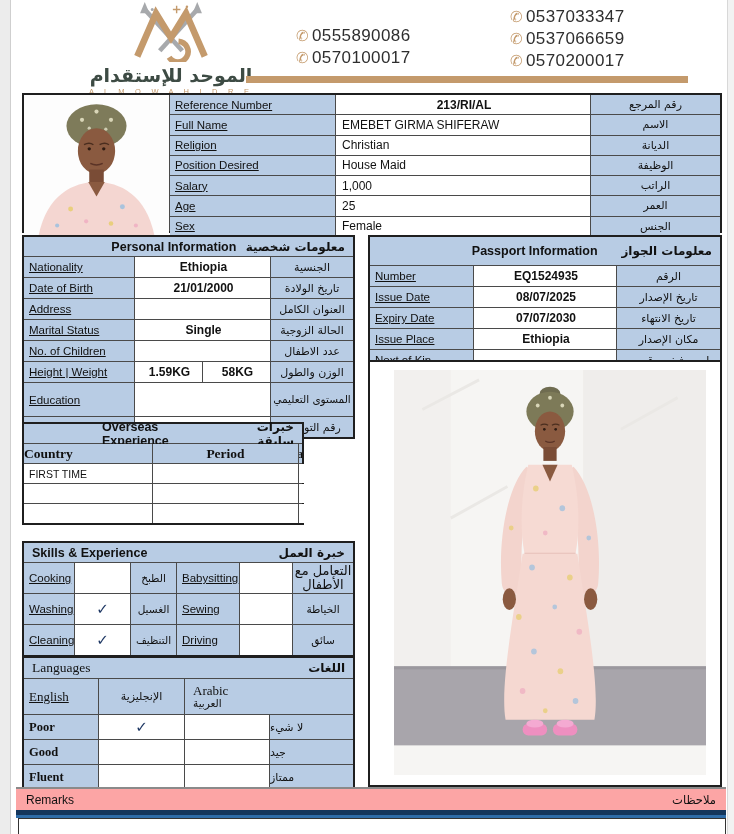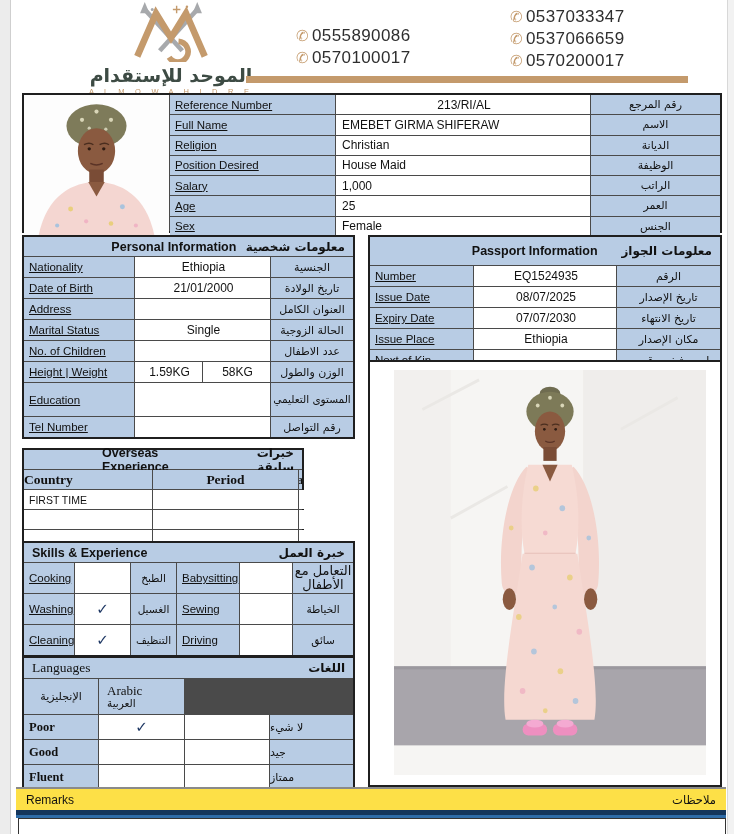--- a/index.html
+++ b/index.html
@@ -21,21 +21,21 @@
   .tan-bar{position:absolute;left:246px;top:76px;width:442px;height:7px;background:#c49a6c;}
 
   
   .tbl{position:absolute;border:2px solid #1f1f1f;background:#4a4a4a;display:flex;flex-direction:column;gap:1px;box-sizing:border-box;}
   .row{display:grid;gap:1px;background:#4a4a4a;}
   .cell{display:flex;align-items:center;font-size:11.5px;color:#111;overflow:hidden;box-sizing:border-box;}
   .blue{background:#b8cce4;}
   .white{background:#ffffff;}
   .lab{padding-left:5px;text-decoration:underline;}
   .val{justify-content:flex-start;padding-left:6px;font-size:12px;}
-  .val.center{justify-content:center;padding-left:2px;}
+  .val.center{justify-content:center;padding-left:2px;font-weight:bold;}
   .arc{justify-content:center;font-family:"DejaVu Sans",sans-serif;font-size:11px;direction:rtl;}
   .sec-hdr{display:flex;align-items:center;background:#b8cce4;padding:0 8px;justify-content:space-between;}
   .sec-hdr .en{font-weight:bold;font-size:12.5px;color:#111;}
   .sec-hdr .ar{font-weight:bold;font-family:"DejaVu Sans",sans-serif;font-size:12px;direction:rtl;color:#111;}
   .sec-hdr.centered .en{margin:0 auto;padding-left:70px;}
   .check{justify-content:center;color:#1f3864;font-weight:bold;font-size:15px;font-family:"DejaVu Sans",sans-serif;}
 
   
   .summary{left:22px;top:93px;width:700px;height:140px;flex-direction:row;display:grid;grid-template-columns:145px 1fr;}
   .summary .rows{display:flex;flex-direction:column;gap:1px;background:#4a4a4a;}
@@ -47,21 +47,21 @@
   .personal .hdr{height:19px;align-items:center;}
   .personal .row{grid-template-columns:110px 135px 1fr;height:20px;}
   .personal .row.hw{grid-template-columns:110px 67px 67px 1fr;}
   .personal .row.tall{height:33px;}
   .personal .row.tall .arc{font-size:10.5px;line-height:1.15;text-align:center;}
 
   .passport{left:368px;top:235px;width:354px;}
   .passport .hdr{height:28px;}
   .passport .row{grid-template-columns:103px 142px 1fr;height:20px;}
 
-  .overseas{left:22px;top:448px;width:282px;}
+  .overseas{left:22px;top:422px;width:282px;}
   .overseas .hdr{height:19px;}
   .overseas .row{grid-template-columns:128px 145px 1fr;height:19px;}
   .overseas .colhdr .cell{font-family:"Liberation Serif",serif;font-weight:bold;font-size:13.5px;}
   .overseas .colhdr .c1{}
   .overseas .colhdr .c2,.overseas .colhdr .c3{justify-content:center;}
   .overseas .data .cell{font-size:10.5px;padding-left:5px;}
 
   .skills{left:22px;top:541px;width:333px;}
   .skills .hdr{height:19px;}
   .skills .row{grid-template-columns:50px 55px 45px 62px 52px 1fr;height:30px;}
@@ -76,21 +76,21 @@
   .languages .serif{font-family:"Liberation Serif",serif;font-size:13px;}
   .languages .lvl{font-family:"Liberation Serif",serif;font-weight:bold;font-size:12.5px;padding-left:5px;}
   .languages .arr{justify-content:flex-end;padding-right:8px;}
   .lang-merged{flex-direction:column;align-items:flex-start;justify-content:center;padding-left:8px;line-height:1.1;}
 
   
   .photo-box{position:absolute;left:368px;top:360px;width:354px;height:427px;border:2px solid #1f1f1f;box-sizing:border-box;background:#fff;}
   .photo-box svg{position:absolute;left:24px;top:8px;width:312px;height:405px;}
 
   
-  .remarks-row{position:absolute;left:16px;top:787px;width:710px;height:23px;background:#fde047;border-top:2px solid #8a8a8a;box-sizing:border-box;display:flex;align-items:center;justify-content:space-between;padding:0 10px;}
+  .remarks-row{position:absolute;left:16px;top:787px;width:710px;height:23px;background:#fca5a5;border-top:2px solid #8a8a8a;box-sizing:border-box;display:flex;align-items:center;justify-content:space-between;padding:0 10px;}
   .remarks-row .en{font-size:12px;color:#111;}
   .remarks-row .ar{font-family:"DejaVu Sans",sans-serif;font-size:11.5px;direction:rtl;color:#111;}
   .navy-bar{position:absolute;left:16px;top:810px;width:710px;height:5px;background:#14365c;border-bottom:3px solid #2e6ca8;}
   .remarks-body{position:absolute;left:18px;top:818px;width:706px;height:16px;background:#fff;border:1px solid #333;border-bottom:none;}
 </style>
 </head>
 <body>
 
 <div class="page">
   <div class="edge left"></div>
@@ -341,20 +341,21 @@
       <div class="cell blue arc" dir="rtl">سائق</div>
     </div>
   </div>
 
   <div class="tbl languages">
     <div class="sec-hdr hdr">
       <span class="en">Languages</span>
       <span class="ar" dir="rtl">اللغات</span>
     </div>
     <div class="row lhdr">
+      <div class="cell blue serif lab">English</div>
       <div class="cell blue arc" dir="rtl">الإنجليزية</div>
       <div class="cell blue lang-merged">
         <span class="serif">Arabic</span>
         <span class="arc" dir="rtl" style="font-size:10.5px;">العربية</span>
       </div>
     </div>
     <div class="row lrow">
       <div class="cell blue lvl">Poor</div>
       <div class="cell white check">✓</div>
       <div class="cell white check"></div>

